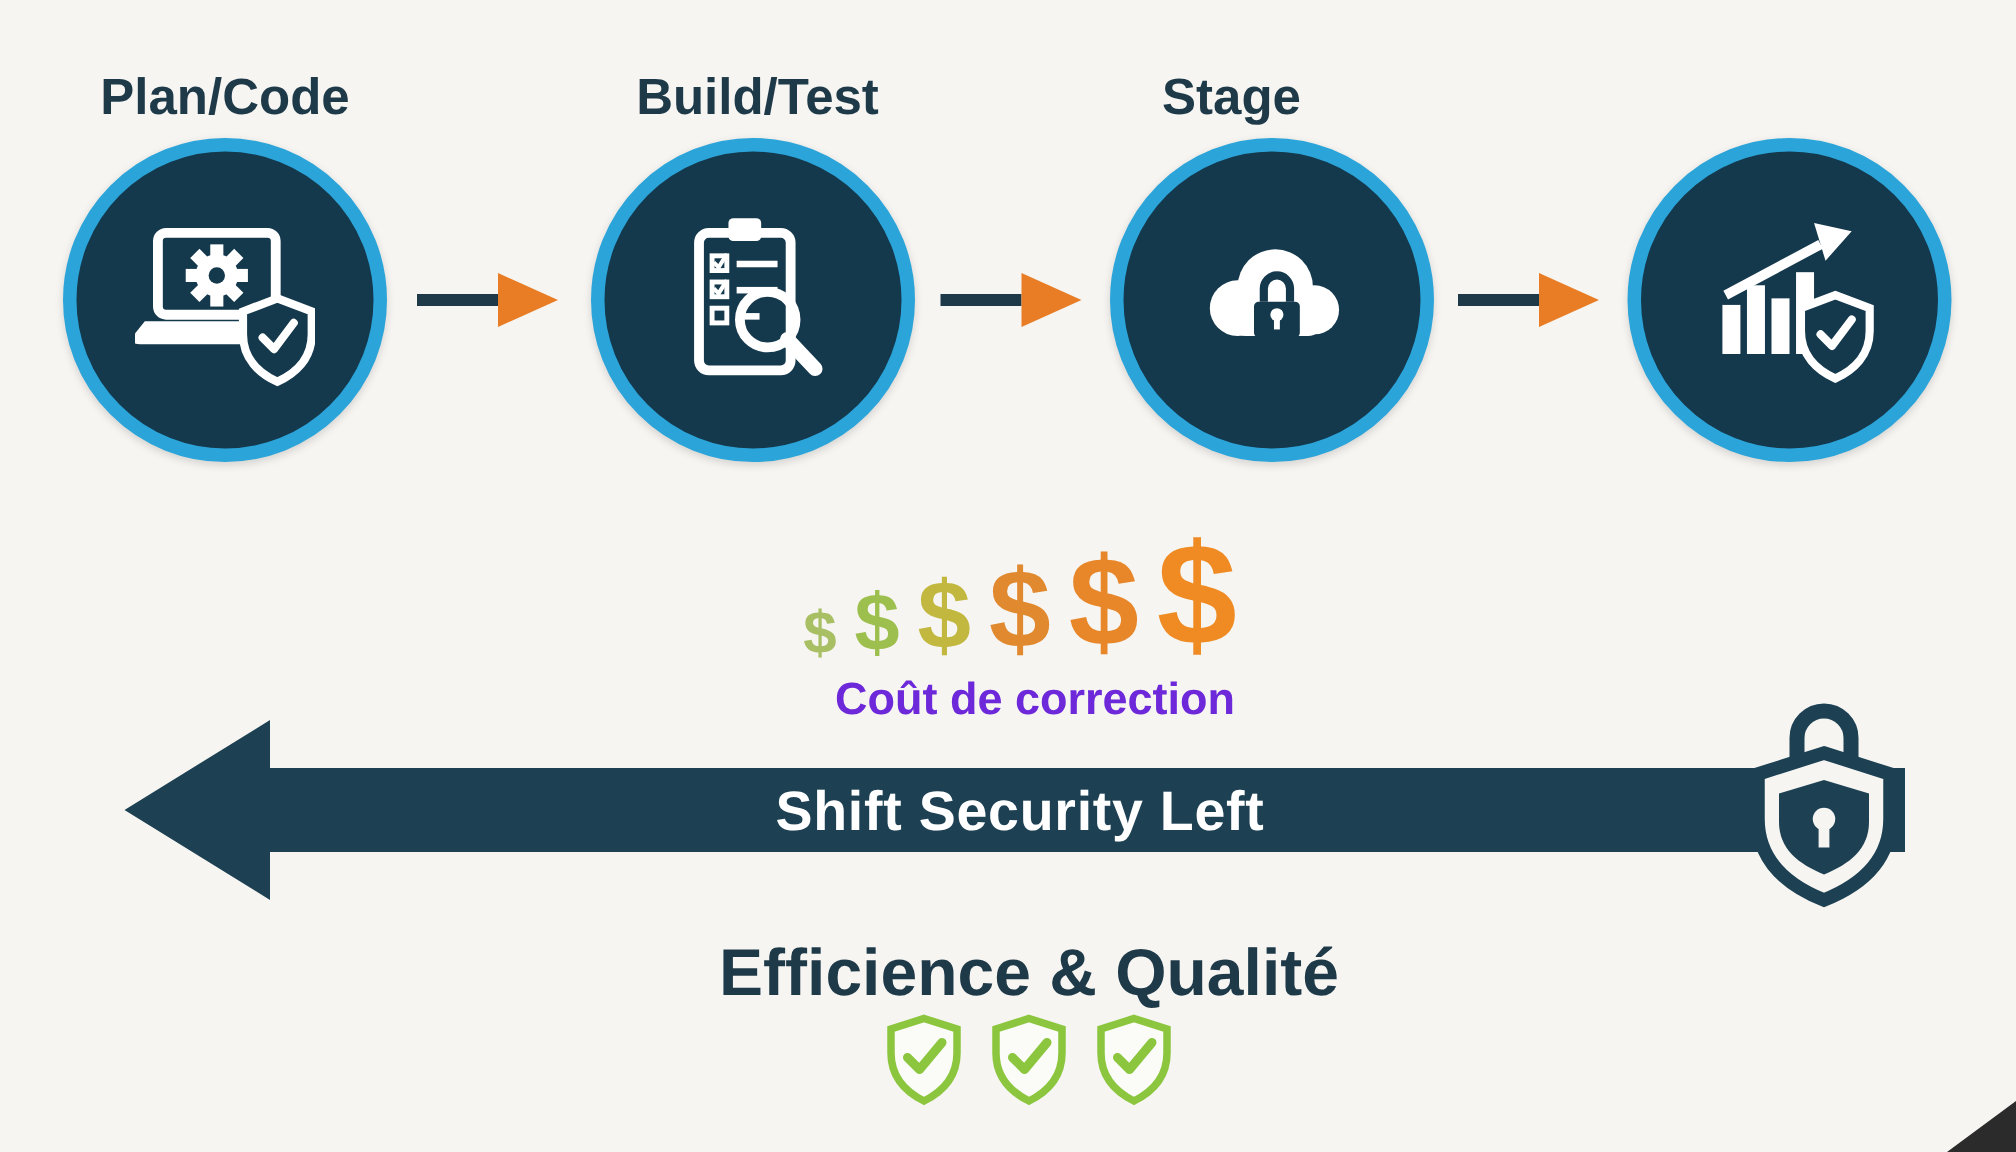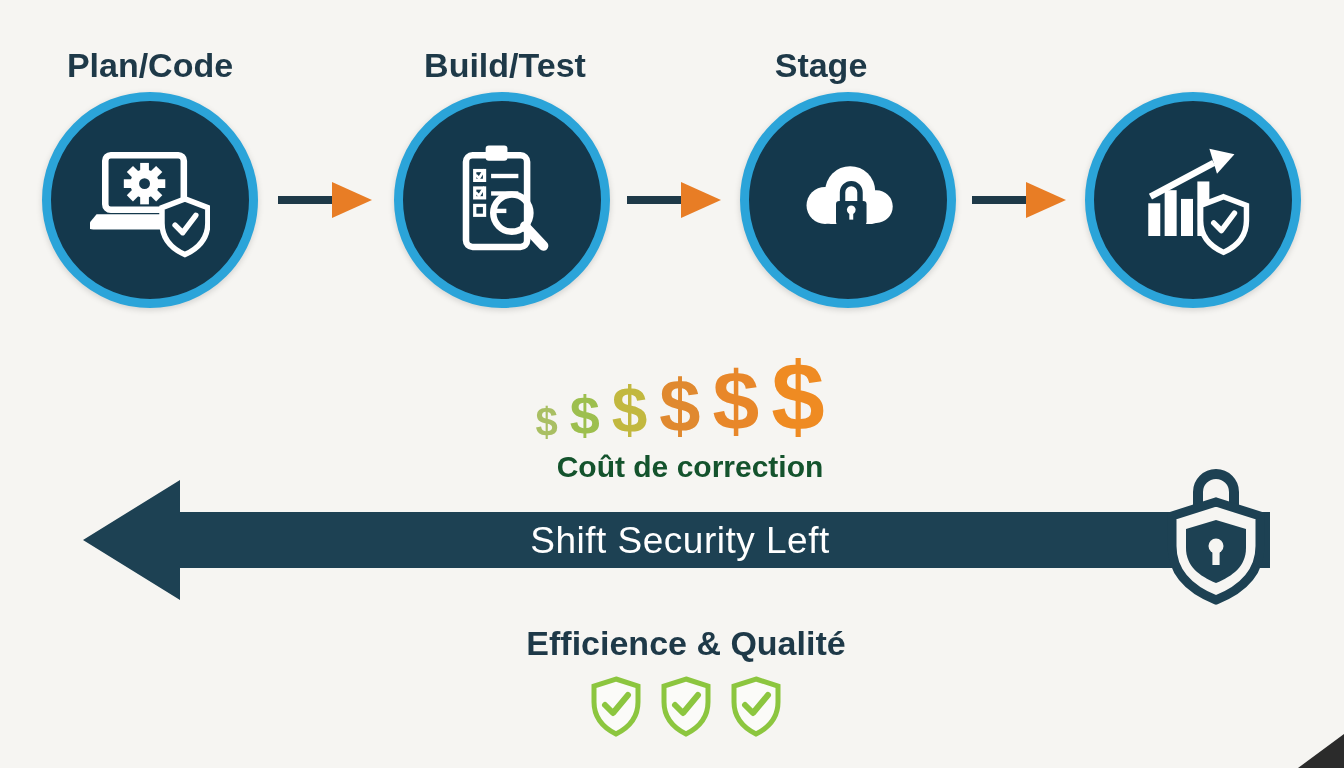--- a/index.html
+++ b/index.html
@@ -30,34 +30,34 @@
     font-weight:bold; line-height:0.9;
   }
   .d1 { font-size:40px;  color:#a9bf63; }
   .d2 { font-size:54px;  color:#9dbf4e; }
   .d3 { font-size:64px;  color:#c2b83f; }
   .d4 { font-size:74px;  color:#e0892f; }
   .d5 { font-size:84px;  color:#e8872a; }
   .d6 { font-size:96px;  color:#ef8b22; }
   .cost-label {
     position:absolute; left:690px; top:450px; transform:translateX(-50%);
-    font-size:30px; font-weight:bold; color:#14532d; white-space:nowrap;
+    font-size:30px; font-weight:bold; color:#6d28d9; white-space:nowrap;
   }
   
   .banner-arrow { position:absolute; left:75px; top:472px; }
   .banner-label {
     position:absolute; left:680px; top:520px; transform:translateX(-50%);
-    font-size:37px; font-weight:normal; color:#ffffff; white-space:nowrap;
+    font-size:37px; font-weight:bold; color:#ffffff; white-space:nowrap;
     letter-spacing:0.5px;
   }
   .shield-lock { position:absolute; left:1160px; top:466px; }
   
   .quality-label {
     position:absolute; left:686px; top:624px; transform:translateX(-50%);
-    font-size:34px; font-weight:bold; color:#1e3948; white-space:nowrap;
+    font-size:44px; font-weight:bold; color:#1e3948; white-space:nowrap;
   }
   .quality-shields {
     position:absolute; left:686px; top:676px; transform:translateX(-50%);
     display:flex; gap:18px;
   }
   .corner-decoration {
     position:absolute; right:0; bottom:0; width:0; height:0;
     border-left:46px solid transparent; border-bottom:34px solid #2b2b2b;
   }
 </style>

